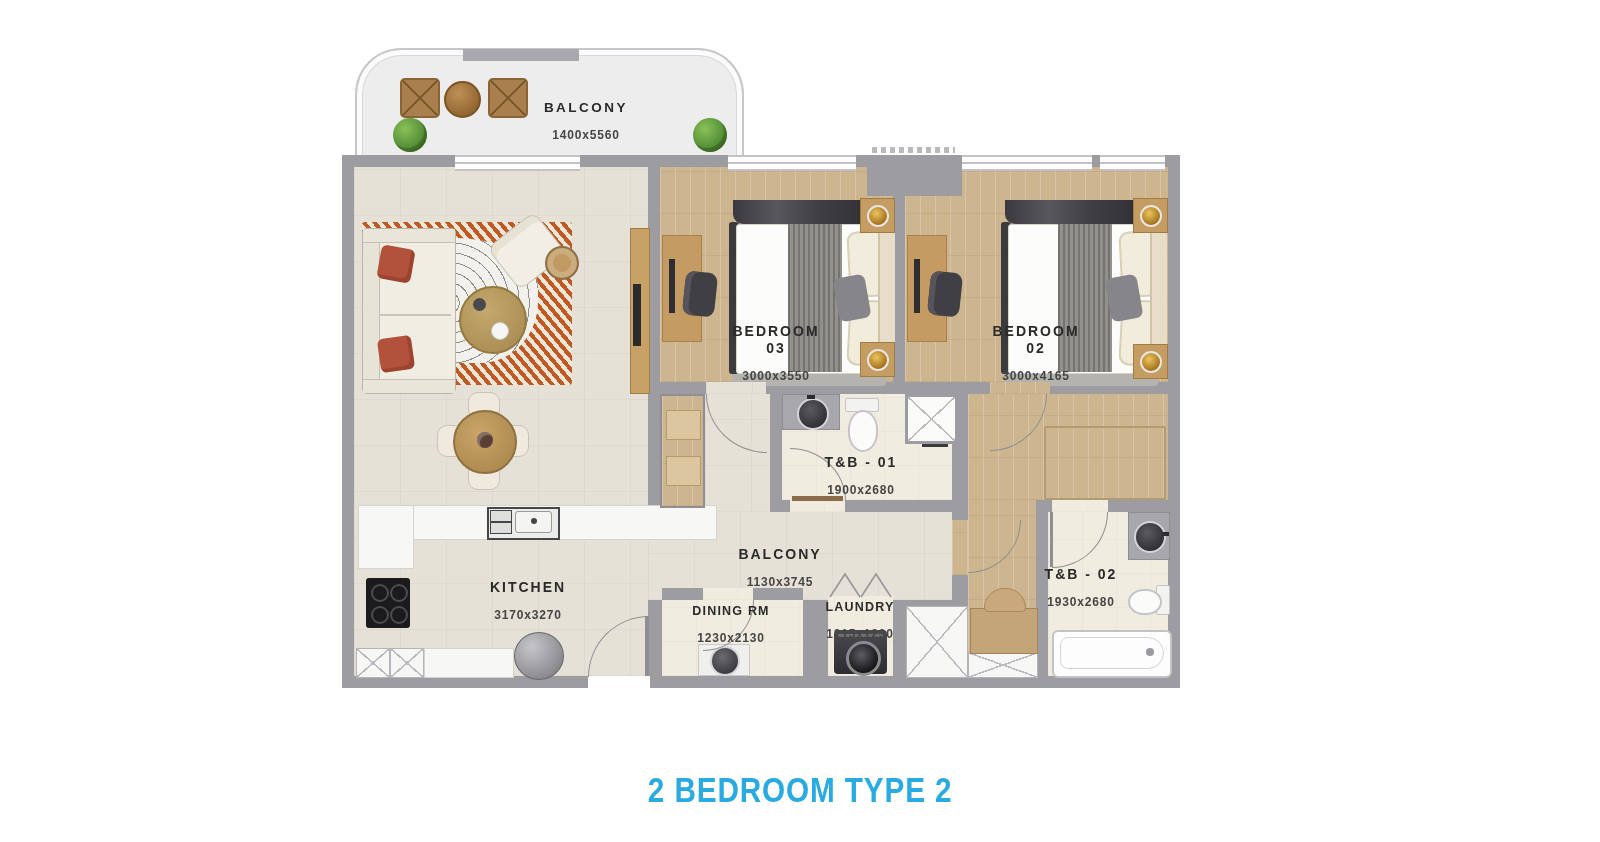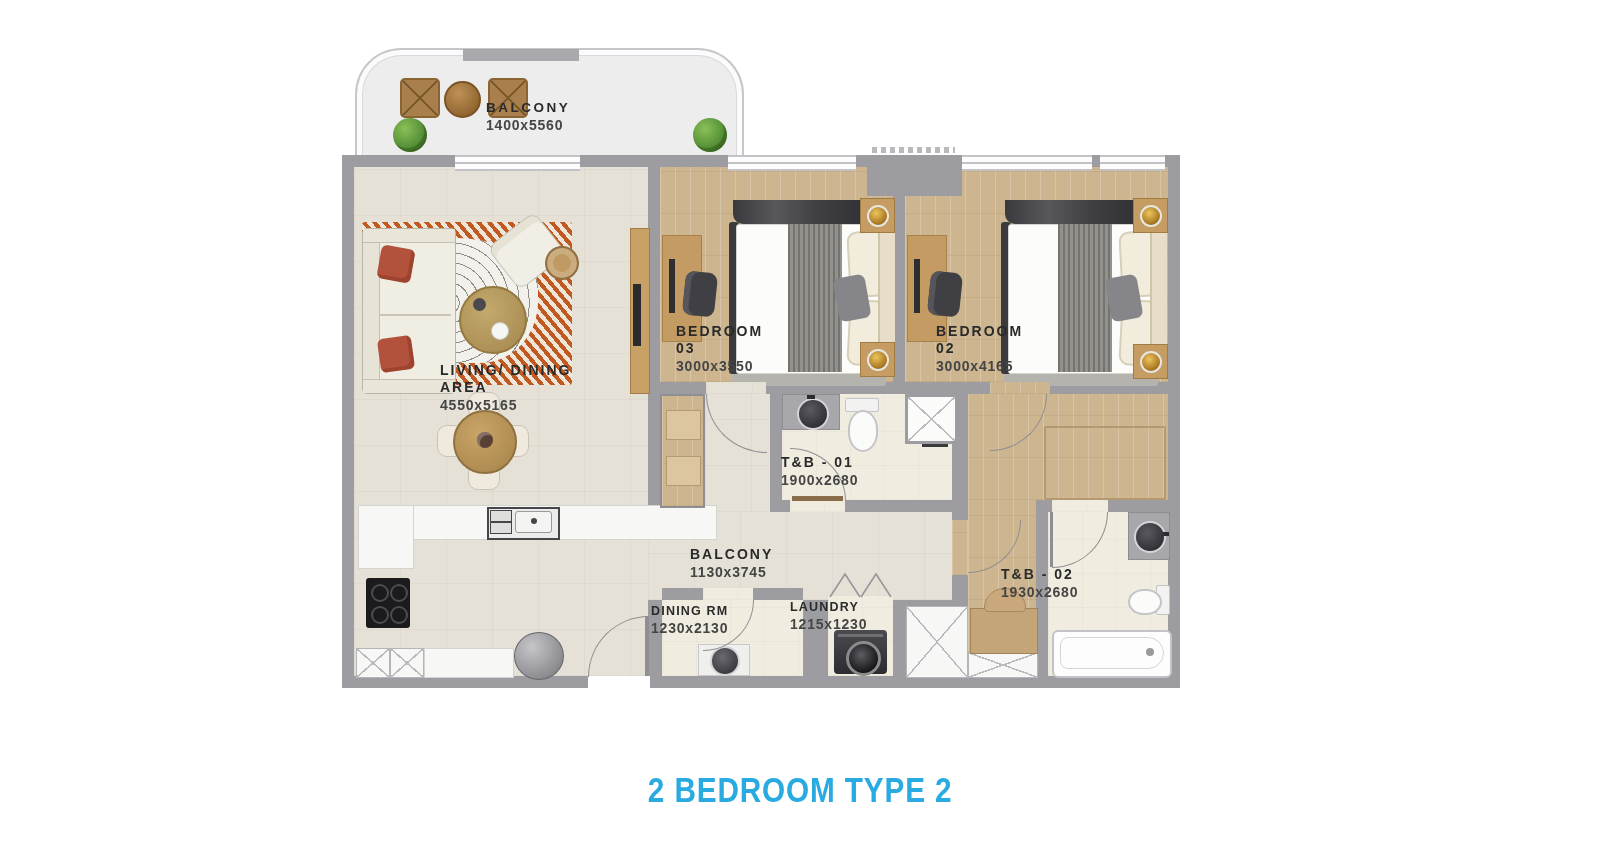--- a/index.html
+++ b/index.html
@@ -8,24 +8,24 @@
   
   .wall{background:#9d9da1}
   .beige{background:#e5e1d6;background-image:repeating-linear-gradient(0deg,rgba(0,0,0,.03) 0 1px,transparent 1px 46px),repeating-linear-gradient(90deg,rgba(0,0,0,.03) 0 1px,transparent 1px 46px)}
   .wood{background:#cdb58f;background-image:repeating-linear-gradient(90deg,rgba(255,255,255,.22) 0 1px,transparent 1px 15px),repeating-linear-gradient(0deg,rgba(120,88,46,.10) 0 1px,transparent 1px 42px)}
   .cream{background:#f0ecdf;background-image:repeating-linear-gradient(0deg,rgba(0,0,0,.025) 0 1px,transparent 1px 34px),repeating-linear-gradient(90deg,rgba(0,0,0,.025) 0 1px,transparent 1px 34px)}
   .white-x{background:#f7f7f6;border:1.5px solid #b5b5b9;background-image:
     linear-gradient(to top right,transparent calc(50% - .8px),#bcbcc0 calc(50% - .8px) calc(50% + .8px),transparent calc(50% + .8px)),
     linear-gradient(to bottom right,transparent calc(50% - .8px),#bcbcc0 calc(50% - .8px) calc(50% + .8px),transparent calc(50% + .8px))}
   .window{background:#fdfdfd;border-top:2px solid #c3c3c7;border-bottom:2px solid #c3c3c7;background-image:linear-gradient(transparent 44%,#c3c3c7 44% 58%,transparent 58%)}
   
-  .lbl{position:absolute;z-index:40;text-align:left;color:#2a2a2a}
+  .lbl{position:absolute;z-index:40;text-align:center;color:#2a2a2a}
   .lbl .nm{font-weight:bold;font-size:14px;letter-spacing:2px;line-height:1.2;white-space:nowrap}
   .lbl .nm2{font-weight:bold;font-size:14px;letter-spacing:2px;line-height:1.2}
-  .lbl .dm{font-weight:bold;font-size:14px;letter-spacing:.8px;color:#454545;margin-top:1px}
+  .lbl .dm{font-weight:bold;font-size:12px;letter-spacing:.8px;color:#454545;margin-top:12px}
   .lbl.sm .nm{font-size:12.5px;letter-spacing:1.2px}
   
   .arc{position:absolute;z-index:26;border:0 solid #8f8f93}
   .arc.tl{border-radius:0 0 100% 0;border-right-width:1.6px;border-bottom-width:1.6px}  
   .arc.tr{border-radius:0 0 0 100%;border-left-width:1.6px;border-bottom-width:1.6px}   
   .arc.br{border-radius:100% 0 0 0;border-left-width:1.6px;border-top-width:1.6px}      
   .arc.bl{border-radius:0 100% 0 0;border-right-width:1.6px;border-top-width:1.6px}     
   .title{position:absolute;left:0;right:0;top:770px;text-align:center;z-index:50}
   .title span{display:inline-block;transform:scaleX(.85);font-size:35px;font-weight:800;letter-spacing:1px;color:#29abe2;white-space:nowrap}
 </style>
@@ -211,24 +211,23 @@
     <polyline points="33,25 48,2 63,25" fill="none" stroke="#97979b" stroke-width="1.6"></polyline>
   </svg>
   <div class="abs" style="left:834px;top:630px;width:53px;height:44px;z-index:14;background:linear-gradient(#4a4a4f,#2c2c30);border-radius:4px">
     <div class="abs" style="left:4px;top:4px;width:45px;height:3px;background:#6e6e73"></div>
     <div class="abs" style="left:12px;top:11px;width:29px;height:29px;border-radius:50%;border:3px solid #8a8a8f;background:radial-gradient(circle at 42% 38%,#5c5c62,#101012 78%)"></div>
   </div>
   <div class="abs" style="left:698px;top:644px;width:50px;height:30px;z-index:14;background:#efefed;border:1.5px solid #c9c9cd">
     <div style="position:absolute;left:11px;top:1px;width:26px;height:26px;border-radius:50%;background:radial-gradient(circle at 40% 35%,#6a6a70,#3a3a3f 75%);border:2px solid #d5d5d9"></div>
   </div>
 
-  <div class="lbl" style="left:440px;top:362px;width:200px">
-    <div class="nm">LIVING/ DINING</div>
-    <div class="nm2">AREA</div>
-    <div class="dm">4550x5165</div>
+  <div class="lbl" style="left:428px;top:579px;width:200px">
+    <div class="nm">KITCHEN</div>
+    <div class="dm">3170x3270</div>
   </div>
   <div class="lbl" style="left:676px;top:323px;width:200px">
     <div class="nm">BEDROOM</div>
     <div class="nm2">03</div>
     <div class="dm">3000x3550</div>
   </div>
   <div class="lbl" style="left:936px;top:323px;width:200px">
     <div class="nm">BEDROOM</div>
     <div class="nm2">02</div>
     <div class="dm">3000x4165</div>

